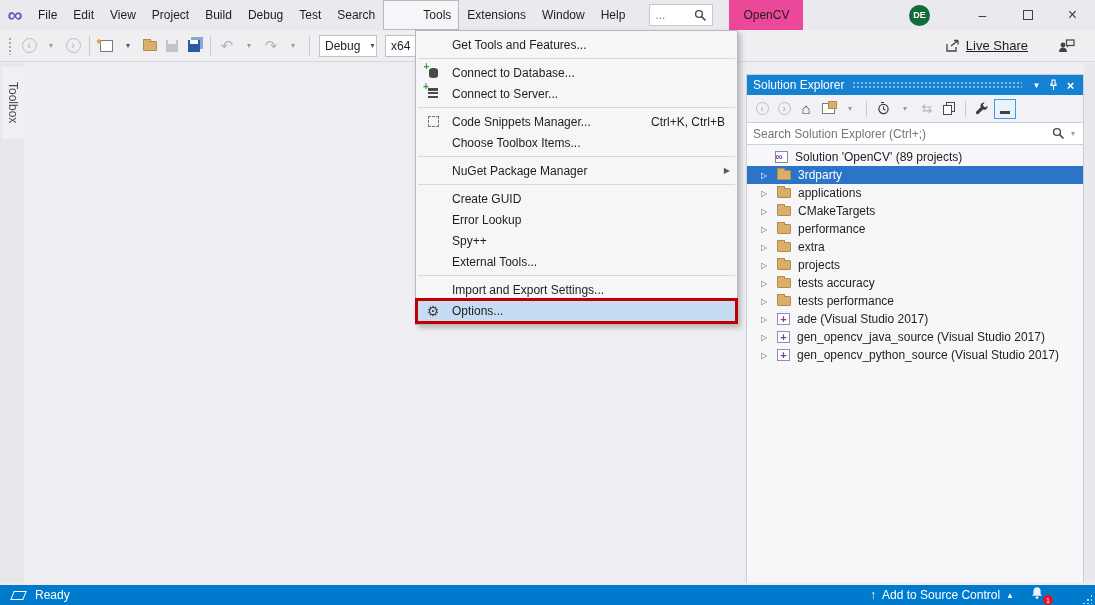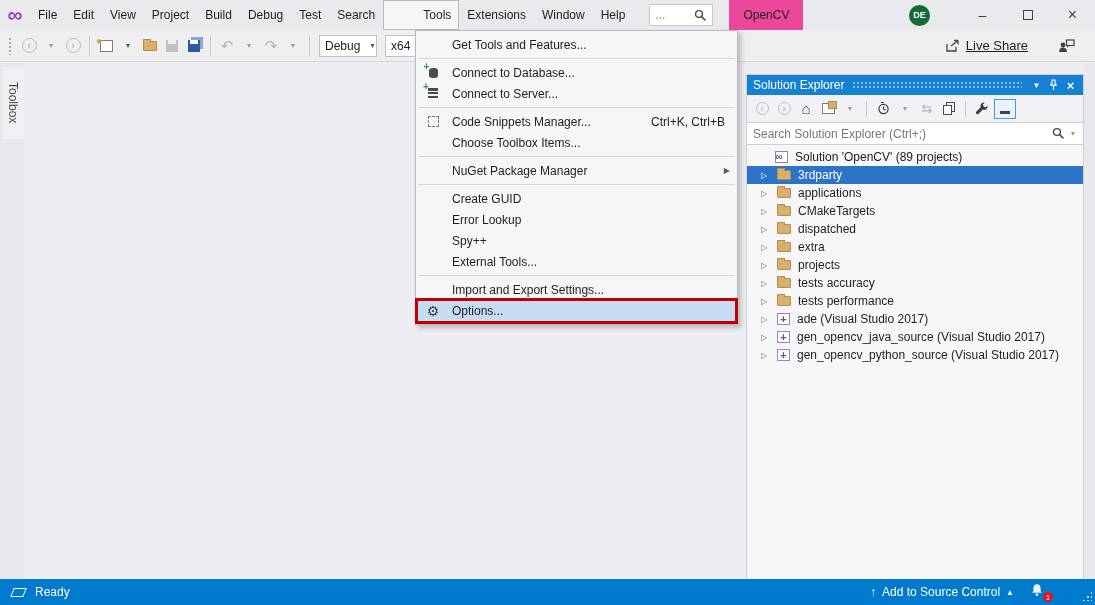--- a/index.html
+++ b/index.html
@@ -88,21 +88,21 @@
   .icon-project { width:13px; height:12px; border:1px solid #9a8ab0; background:#fff; color:#7c3fa0; font-size:11px; font-weight:bold; display:flex; align-items:center; justify-content:center; line-height:1; }
   .home-glyph { font-size:15px; color:#3b3b3b; line-height:1; }
   .icon-switchviews { position:relative; width:13px; height:11px; border:1px solid #7a7a80; background:#fff; }
   .icon-switchviews::after { content:""; position:absolute; right:-3px; top:-3px; width:7px; height:6px; background:#d9af6b; border:1px solid #b08d4f; }
   .icon-collapse { width:9px; height:10px; border:1px solid #4a4a4a; background:#fff; box-shadow:3px -3px 0 -1px #f2f2f6, 3px -3px 0 0 #4a4a4a; margin:3px 3px 0 0; }
   .preview-toggle { width:22px; height:20px; border:1px solid #3d9bea; background:#eaf3fb; display:flex; align-items:flex-end; justify-content:center; padding-bottom:4px; }
   .preview-toggle .dash { width:10px; height:3px; background:#424242; }
   .right-strip { position:absolute; left:1084px; top:63px; width:11px; height:520px; background:#e9e9ed; }
 
   
-  .statusbar { position:absolute; left:0; bottom:0; width:100%; height:26px; background:#007acc; color:#fff; display:flex; align-items:center; }
+  .statusbar { position:absolute; left:0; bottom:0; width:100%; height:20px; background:#007acc; color:#fff; display:flex; align-items:center; }
   .sb-para { width:13px; height:9px; border:1px solid #fff; transform:skewX(-22deg); margin:0 10px 0 12px; }
   .sb-right { margin-left:auto; display:flex; align-items:center; gap:6px; }
   .sb-arrow { font-size:12px; }
   .sb-caret { font-size:8px; }
   .bell-wrap { position:relative; width:20px; height:18px; margin-left:10px; }
   .badge { position:absolute; right:-3px; bottom:-1px; min-width:10px; height:10px; border-radius:50%; background:#e81123; color:#fff; font-size:7px; display:flex; align-items:center; justify-content:center; }
   .sb-grip { width:10px; height:10px; margin:8px 3px 0 26px; background-image:radial-gradient(rgba(255,255,255,0.75) 30%, transparent 34%); background-size:4px 4px; clip-path:polygon(100% 0, 100% 100%, 0 100%); }
 
   svg { display:block; }
 </style>
@@ -389,21 +389,21 @@
           <span class="t-label">applications</span>
         </div>
         <div class="tree-row" style="padding-left: 12px;">
           <span class="arrow">▷</span>
           <span class="icon-folder" style="margin-left: 8px;"></span>
           <span class="t-label">CMakeTargets</span>
         </div>
         <div class="tree-row" style="padding-left: 12px;">
           <span class="arrow">▷</span>
           <span class="icon-folder" style="margin-left: 8px;"></span>
-          <span class="t-label">dispatched</span>
+          <span class="t-label">performance</span>
         </div>
         <div class="tree-row" style="padding-left: 12px;">
           <span class="arrow">▷</span>
           <span class="icon-folder" style="margin-left: 8px;"></span>
           <span class="t-label">extra</span>
         </div>
         <div class="tree-row" style="padding-left: 12px;">
           <span class="arrow">▷</span>
           <span class="icon-folder" style="margin-left: 8px;"></span>
           <span class="t-label">projects</span>

